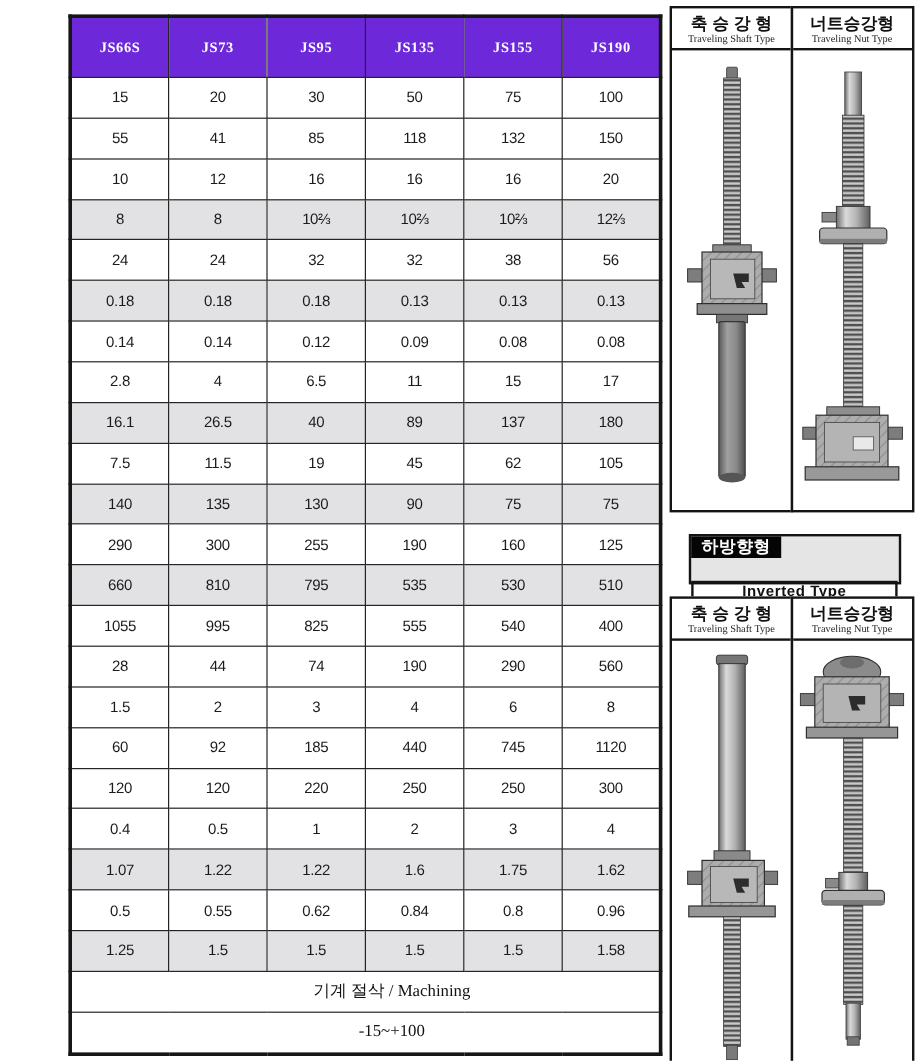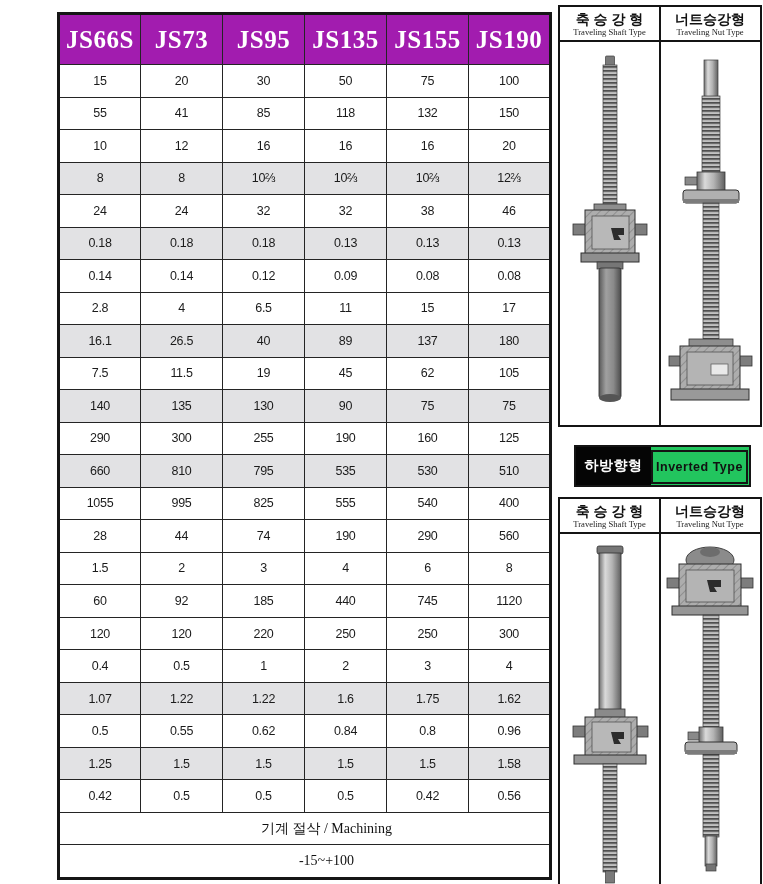--- a/index.html
+++ b/index.html
@@ -11,22 +11,22 @@
   table.spec{
     position:absolute;left:57px;top:12px;width:495px;height:868px;
     border-collapse:collapse;table-layout:fixed;
     border:3px solid #161616;background:#fff;
   }
   table.spec th, table.spec td{
     border:1.5px solid #242424;text-align:center;vertical-align:middle;
     padding:0;overflow:hidden;white-space:nowrap;
   }
   table.spec thead th{
-    background:#a21caf;color:#ffffff;height:49px;
-    font-family:"Liberation Serif", serif;font-weight:bold;font-size:25px;
+    background:#6d28d9;color:#ffffff;height:49px;
+    font-family:"Liberation Serif", serif;font-weight:bold;font-size:12px;
     letter-spacing:0.5px;
   }
   table.spec tbody td{
     height:29px;font-size:12.5px;color:#1b1b1b;letter-spacing:-0.3px;
   }
   table.spec tbody tr.shaded td{background:#e2e2e4;}
   table.spec tbody td.merged{
     font-size:14px;letter-spacing:0;
     font-family:"Liberation Serif", serif;color:#111;padding-left:44px;
   }
@@ -48,28 +48,28 @@
     letter-spacing:0px;line-height:16px;
   }
   .type-sub{
     display:block;font-family:"Liberation Serif", serif;font-size:8.6px;
     color:#222;line-height:11px;
   }
   .photo{flex:1;display:flex;align-items:center;justify-content:center;overflow:hidden;}
   
   .badge{
     margin:18px 0 10px 16px;width:177px;height:42px;box-sizing:border-box;
-    border:2px solid #141414;display:flex;background:#22c55e;
+    border:2px solid #141414;display:flex;background:#e5e5e5;flex-direction:column;
   }
   .badge-kr{
     width:75px;background:#050505;color:#fff;font-weight:bold;font-size:14px;
     display:flex;align-items:center;justify-content:center;letter-spacing:0.5px;
   }
   .badge-en{
-    flex:1;margin:3px 1px 1px 0;border:2px solid #141414;
+    flex:1;margin:19px 1px 1px 0;border:2px solid #141414;
     display:flex;align-items:center;justify-content:center;
     font-size:12.5px;font-weight:bold;color:#111;letter-spacing:0.5px;
   }
   svg{display:block;}
 </style>
 </head>
 <body>
 
 <svg width="0" height="0" style="position:absolute" aria-hidden="true">
   <defs>
@@ -140,21 +140,21 @@
         <td>10⅔</td>
         <td>10⅔</td>
         <td>12⅔</td>
       </tr>
       <tr>
         <td>24</td>
         <td>24</td>
         <td>32</td>
         <td>32</td>
         <td>38</td>
-        <td>46</td>
+        <td>56</td>
       </tr>
       <tr class="shaded">
         <td>0.18</td>
         <td>0.18</td>
         <td>0.18</td>
         <td>0.13</td>
         <td>0.13</td>
         <td>0.13</td>
       </tr>
       <tr>
@@ -277,28 +277,20 @@
         <td>0.8</td>
         <td>0.96</td>
       </tr>
       <tr class="shaded">
         <td>1.25</td>
         <td>1.5</td>
         <td>1.5</td>
         <td>1.5</td>
         <td>1.5</td>
         <td>1.58</td>
-      </tr>
-      <tr>
-        <td>0.42</td>
-        <td>0.5</td>
-        <td>0.5</td>
-        <td>0.5</td>
-        <td>0.42</td>
-        <td>0.56</td>
       </tr>
       <tr>
         <td colspan="6" class="merged">기계 절삭 / Machining</td>
       </tr>
       <tr>
         <td colspan="6" class="merged">-15~+100</td>
       </tr>
     </tbody>
 </table>
 

